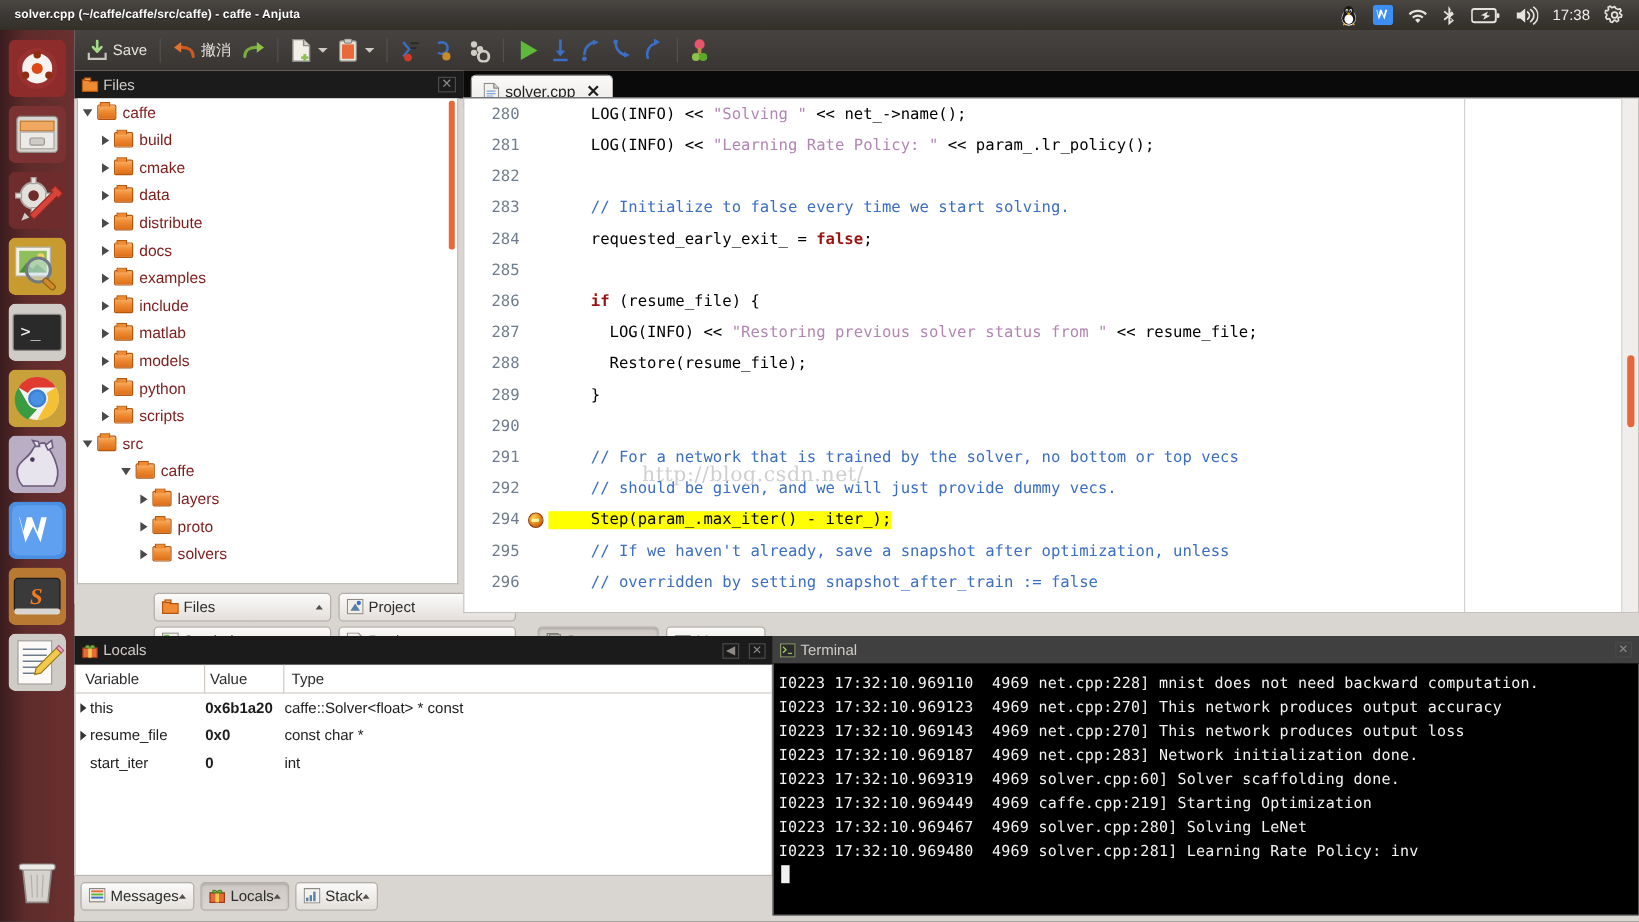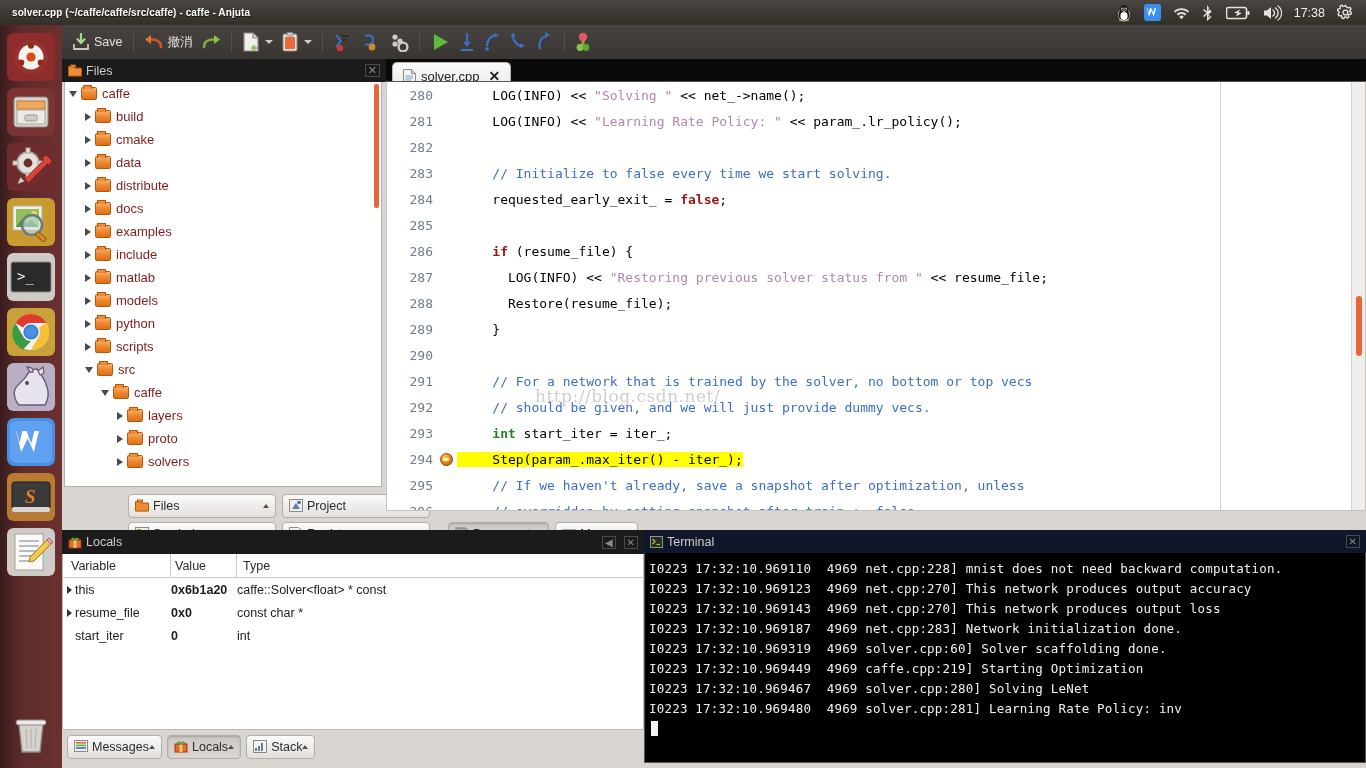--- a/index.html
+++ b/index.html
@@ -161,21 +161,21 @@
 
   
   #bottom-tabs { position: absolute; left: 5px; top: 710px; display: flex; gap: 5px; }
   #statusbar {
     position: absolute; left: 0; top: 738px; width: 1304px; height: 30px;
     background: #d9d5d1; display: flex; align-items: center; font-size: 12.5px; color: #2d2d2d;
   }
 
   
   #terminal { position: absolute; left: 582px; top: 505px; width: 722px; height: 233px; background: #000; }
-  #term-head { height: 23px; background: #0f172a; display: flex; align-items: center; padding: 0 6px; }
+  #term-head { height: 23px; background: #404040; display: flex; align-items: center; padding: 0 6px; }
   #term-head .t { color: #cfcbc7; font-size: 12.5px; margin-left: 4px; }
   #term-head .x { margin-left: auto; color: #8d8a86; font-size: 10px; border: 1px solid #4a4a4a; padding: 0 2px; line-height: 11px; }
   #term-body {
     height: 210px; background: #000; border: 1px solid #555; border-top: none;
     padding: 6px 2px 0 4px; overflow: hidden;
   }
   .tline { color: #f2f2f2; font-family: "DejaVu Sans Mono", monospace; font-size: 12.5px; line-height: 20px; white-space: pre; letter-spacing: .2px; }
   #term-cursor { width: 7px; height: 15px; background: #f2f2f2; margin-left: 2px; margin-top: 2px; }
 
   svg { display: block; }
@@ -572,21 +572,21 @@
           <div class="trow" style="padding-left: 20px;">
             <span class="tw closed"></span>
             <span class="fold"></span>
             <span>python</span>
           </div>
           <div class="trow" style="padding-left: 20px;">
             <span class="tw closed"></span>
             <span class="fold"></span>
             <span>scripts</span>
           </div>
-          <div class="trow" style="padding-left: 20px;">
+          <div class="trow" style="padding-left: 4px;">
             <span class="tw open"></span>
             <span class="fold"></span>
             <span>src</span>
           </div>
           <div class="trow" style="padding-left: 36px;">
             <span class="tw open"></span>
             <span class="fold"></span>
             <span>caffe</span>
           </div>
           <div class="trow" style="padding-left: 52px;">
@@ -716,21 +716,20 @@
             <div class="cline"><span class="lnum">283</span><span class="gutter"></span><span class="ctext"><span class="cmt">    // Initialize to false every time we start solving.</span></span></div>
             <div class="cline"><span class="lnum">284</span><span class="gutter"></span><span class="ctext"><span>    requested_early_exit_ = </span><span class="kw">false</span><span>;</span></span></div>
             <div class="cline"><span class="lnum">285</span><span class="gutter"></span><span class="ctext"></span></div>
             <div class="cline"><span class="lnum">286</span><span class="gutter"></span><span class="ctext"><span>    </span><span class="kw">if</span><span> (resume_file) {</span></span></div>
             <div class="cline"><span class="lnum">287</span><span class="gutter"></span><span class="ctext"><span>      LOG(INFO) &lt;&lt; </span><span class="str">"Restoring previous solver status from "</span><span> &lt;&lt; resume_file;</span></span></div>
             <div class="cline"><span class="lnum">288</span><span class="gutter"></span><span class="ctext"><span>      Restore(resume_file);</span></span></div>
             <div class="cline"><span class="lnum">289</span><span class="gutter"></span><span class="ctext"><span>    }</span></span></div>
             <div class="cline"><span class="lnum">290</span><span class="gutter"></span><span class="ctext"></span></div>
             <div class="cline"><span class="lnum">291</span><span class="gutter"></span><span class="ctext"><span class="cmt">    // For a network that is trained by the solver, no bottom or top vecs</span></span></div>
             <div class="cline"><span class="lnum">292</span><span class="gutter"></span><span class="ctext"><span class="cmt">    // should be given, and we will just provide dummy vecs.</span></span></div>
-            <div class="cline"><span class="lnum">293</span><span class="gutter"></span><span class="ctext"><span>    </span><span class="kwt">int</span><span> start_iter = iter_;</span></span></div>
             <div class="cline"><span class="lnum">294</span><span class="gutter"><span class="pcmark"></span></span><span class="ctext hl"><span>    Step(param_.max_iter() - iter_);</span></span></div>
             <div class="cline"><span class="lnum">295</span><span class="gutter"></span><span class="ctext"><span class="cmt">    // If we haven't already, save a snapshot after optimization, unless</span></span></div>
             <div class="cline"><span class="lnum">296</span><span class="gutter"></span><span class="ctext"><span class="cmt">    // overridden by setting snapshot_after_train := false</span></span></div>
           </div>
         <div id="margin-guide"></div>
         <div id="watermark">http://blog.csdn.net/</div>
         <div id="code-scroll-track">
           <div id="code-scroll-thumb"></div>
         </div>
       </div>

